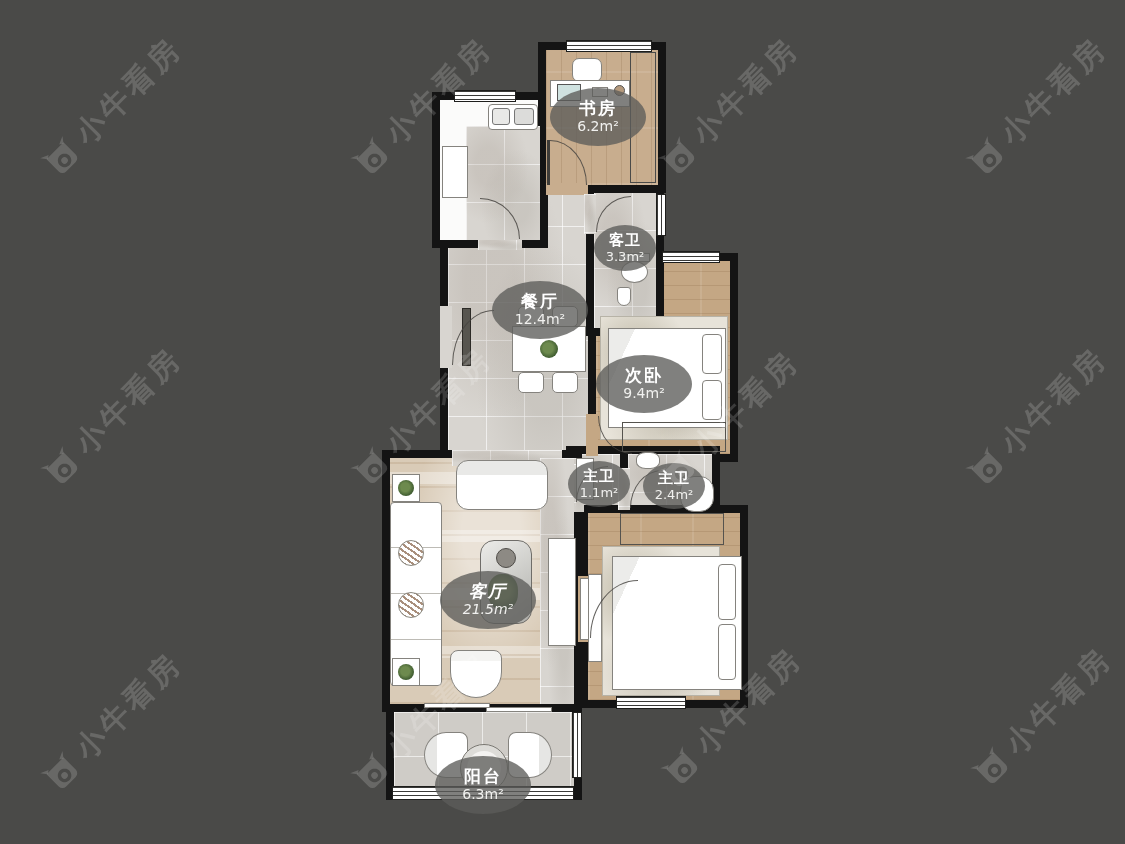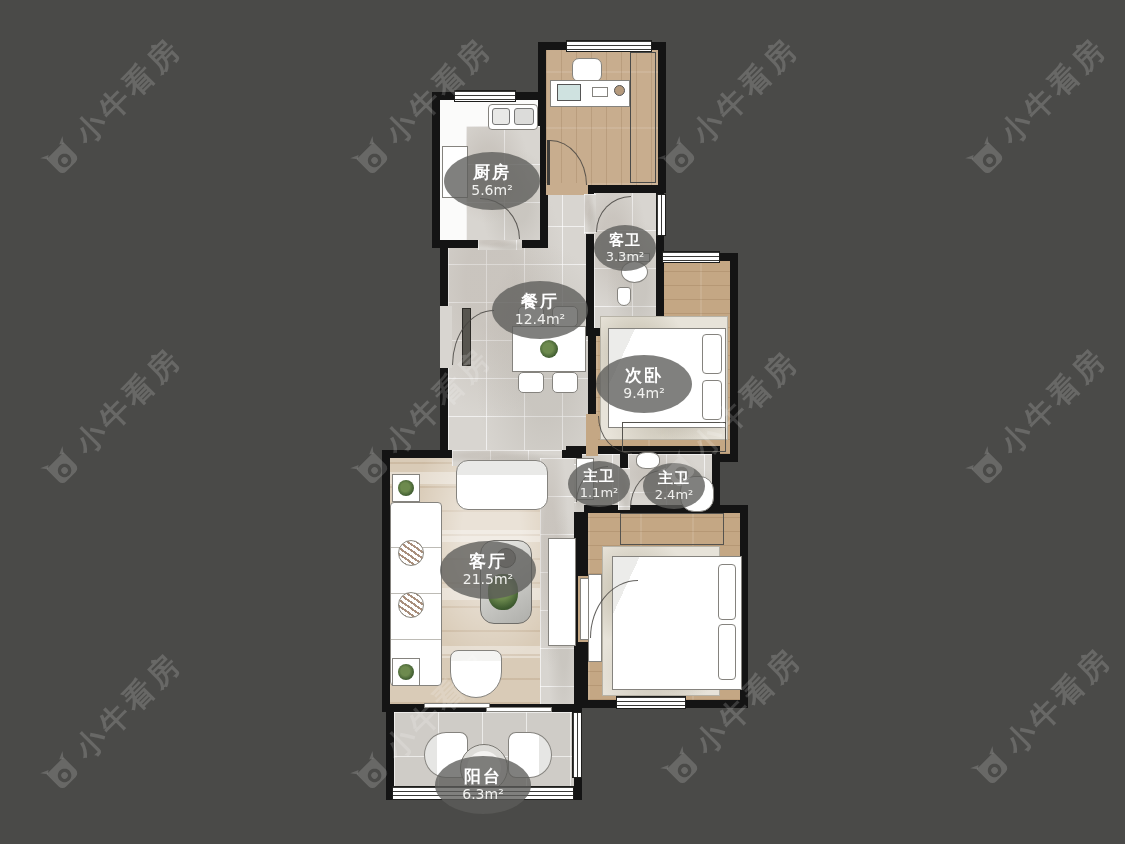--- a/index.html
+++ b/index.html
@@ -185,23 +185,23 @@
   <div class="abs win-v" style="left:656px;top:194px;width:10px;height:42px;"></div>
   <div class="abs win-h" style="left:662px;top:251px;width:58px;height:12px;"></div>
   <div class="abs win-h" style="left:616px;top:696px;width:70px;height:13px;"></div>
   <div class="abs win-h" style="left:392px;top:786px;width:182px;height:14px;"></div>
   <div class="abs win-v" style="left:572px;top:712px;width:10px;height:66px;"></div>
   <div class="abs" style="left:424px;top:700px;width:128px;height:14px;">
     <div class="abs white" style="left:0;top:3px;width:66px;height:5px;"></div>
     <div class="abs white" style="left:62px;top:7px;width:66px;height:5px;"></div>
   </div>
 
-  <div class="roomLabel" style="left:492px;top:181px;">
-    <span class="rname">厨房</span>
-    <span class="rarea">5.6m²</span>
+  <div class="roomLabel" style="left:598px;top:117px;">
+    <span class="rname">书房</span>
+    <span class="rarea">6.2m²</span>
   </div>
   <div class="roomLabel sm" style="left:625px;top:248px;">
     <span class="rname">客卫</span>
     <span class="rarea">3.3m²</span>
   </div>
   <div class="roomLabel" style="left:540px;top:310px;">
     <span class="rname">餐厅</span>
     <span class="rarea">12.4m²</span>
   </div>
   <div class="roomLabel" style="left:644px;top:384px;">
@@ -209,21 +209,21 @@
     <span class="rarea">9.4m²</span>
   </div>
   <div class="roomLabel sm" style="left:599px;top:484px;">
     <span class="rname">主卫</span>
     <span class="rarea">1.1m²</span>
   </div>
   <div class="roomLabel sm" style="left:674px;top:486px;">
     <span class="rname">主卫</span>
     <span class="rarea">2.4m²</span>
   </div>
-  <div class="roomLabel" style="left:488px;top:570px;">
+  <div class="roomLabel" style="left:488px;top:600px;font-style:italic;">
     <span class="rname">客厅</span>
     <span class="rarea">21.5m²</span>
   </div>
   <div class="roomLabel" style="left:483px;top:785px;">
     <span class="rname">阳台</span>
     <span class="rarea">6.3m²</span>
   </div>
 
   <div class="wm" style="left:113px;top:107px;">
     <span>

